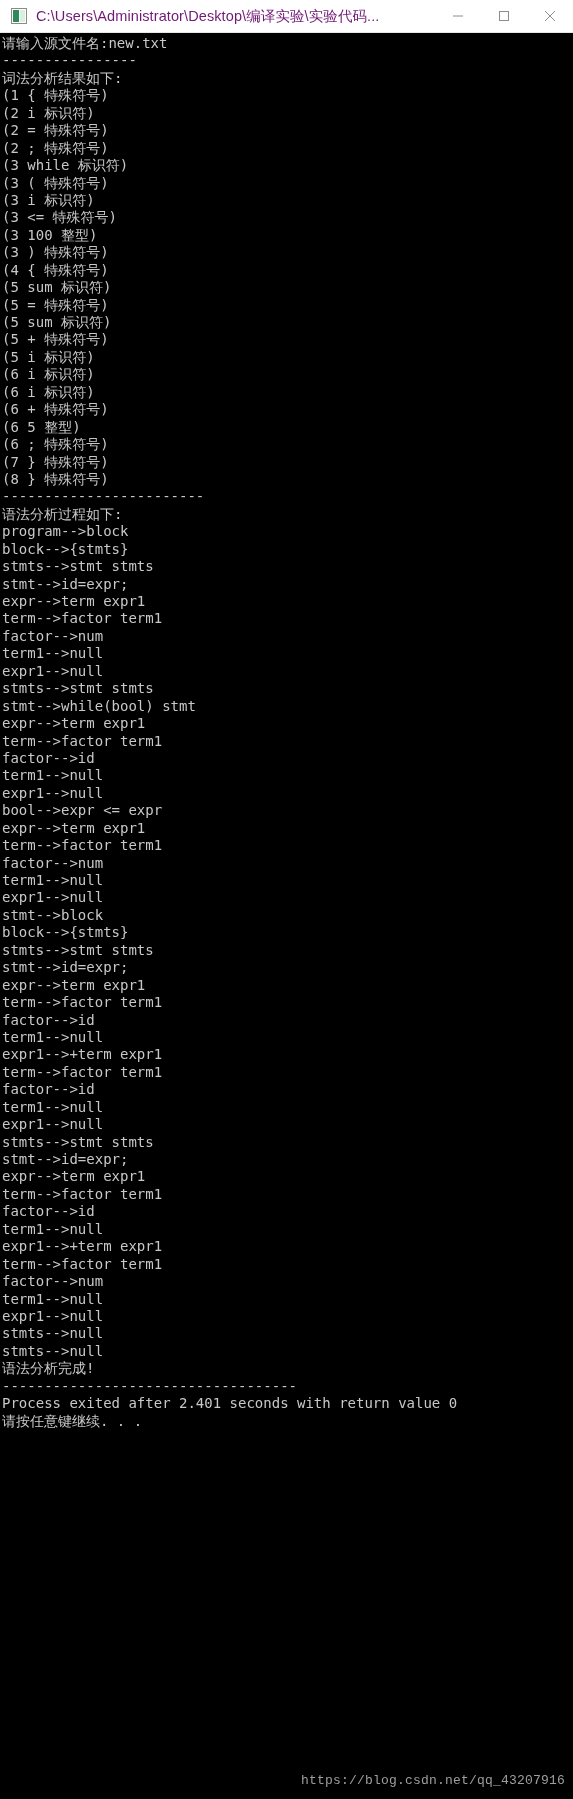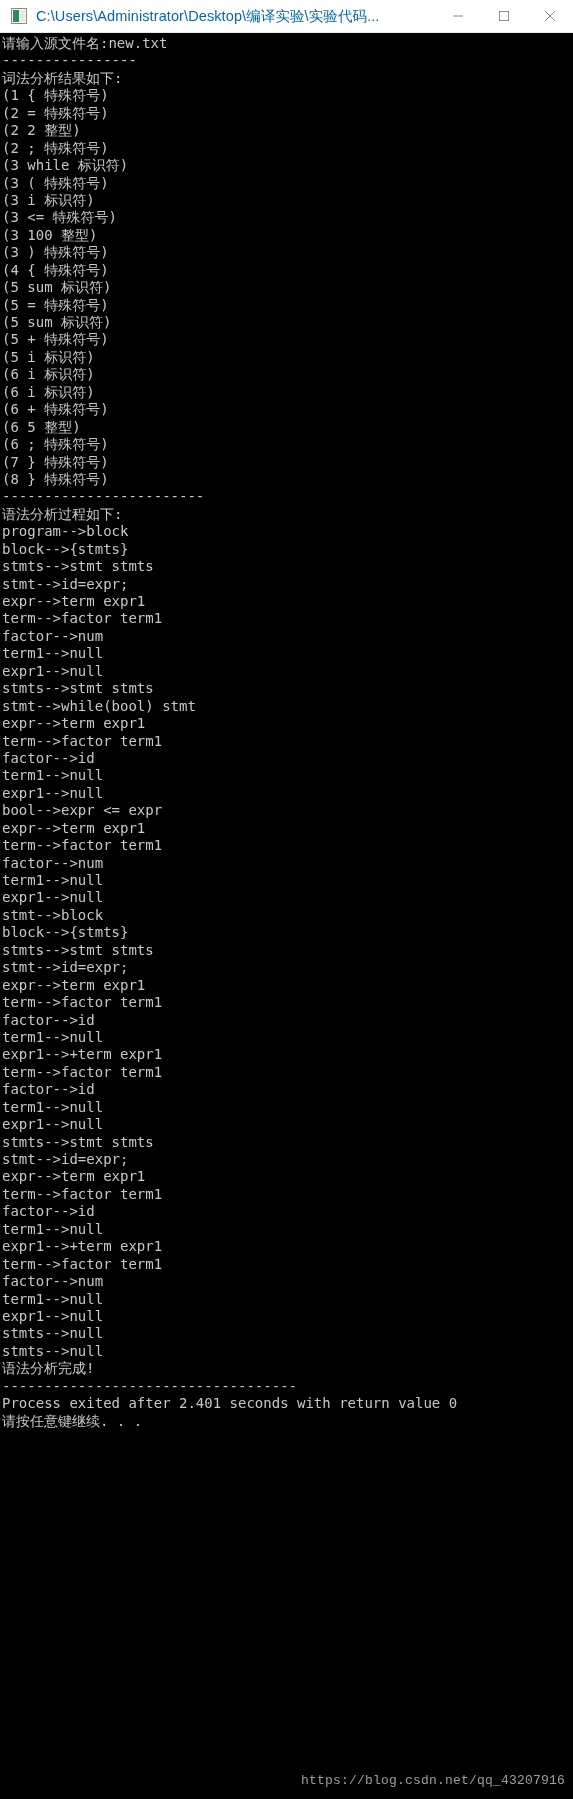--- a/index.html
+++ b/index.html
@@ -59,21 +59,21 @@
     left: 8px;
     top: 1px;
     width: 5px;
     height: 12px;
     background: #d8f0e2;
   }
   .titlebar-title {
     flex: 1 1 auto;
     font-family: "Liberation Sans", sans-serif;
     font-size: 14.5px;
-    color: #0369a1;
+    color: #701a75;
     letter-spacing: 0.1px;
     white-space: nowrap;
     overflow: hidden;
   }
   .win-btns {
     display: flex;
     flex: 0 0 auto;
     height: 32px;
   }
   .win-btn {
@@ -140,22 +140,22 @@
           </svg>
       </div>
     </div>
   </div>
 
   <div class="console" id="console-output">
     <div class="line">请输入源文件名:new.txt</div>
       <div class="line">----------------</div>
       <div class="line">词法分析结果如下:</div>
       <div class="line">(1 { 特殊符号)</div>
+      <div class="line">(2 i 标识符)</div>
       <div class="line">(2 = 特殊符号)</div>
-      <div class="line">(2 2 整型)</div>
       <div class="line">(2 ; 特殊符号)</div>
       <div class="line">(3 while 标识符)</div>
       <div class="line">(3 ( 特殊符号)</div>
       <div class="line">(3 i 标识符)</div>
       <div class="line">(3 &lt;= 特殊符号)</div>
       <div class="line">(3 100 整型)</div>
       <div class="line">(3 ) 特殊符号)</div>
       <div class="line">(4 { 特殊符号)</div>
       <div class="line">(5 sum 标识符)</div>
       <div class="line">(5 = 特殊符号)</div>

